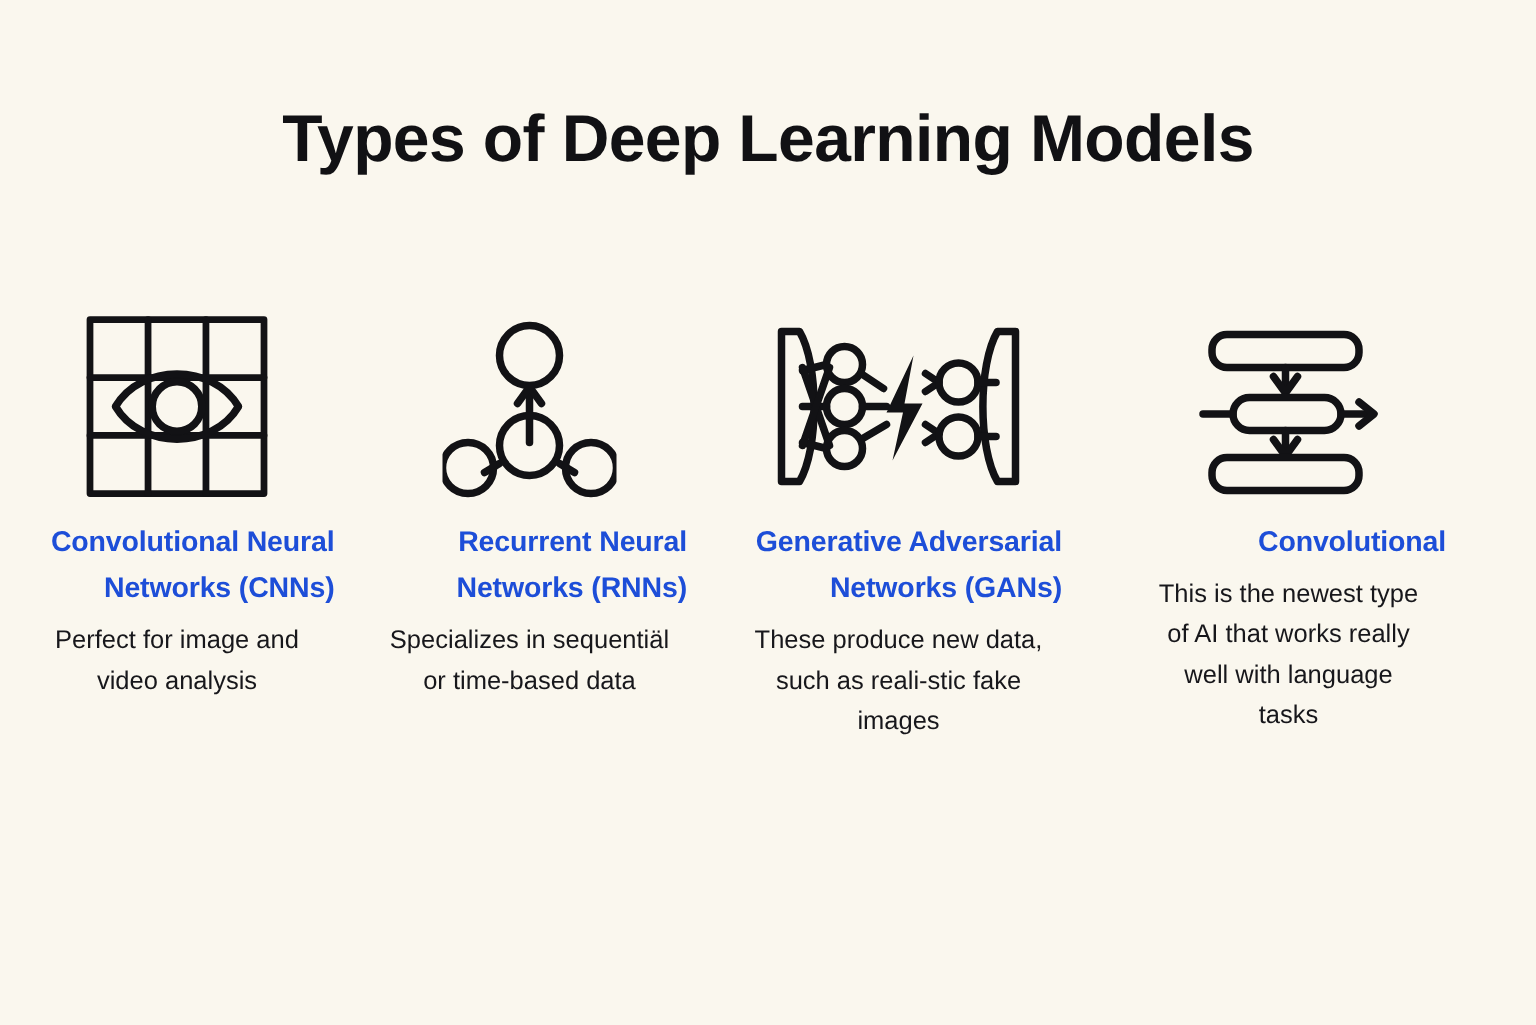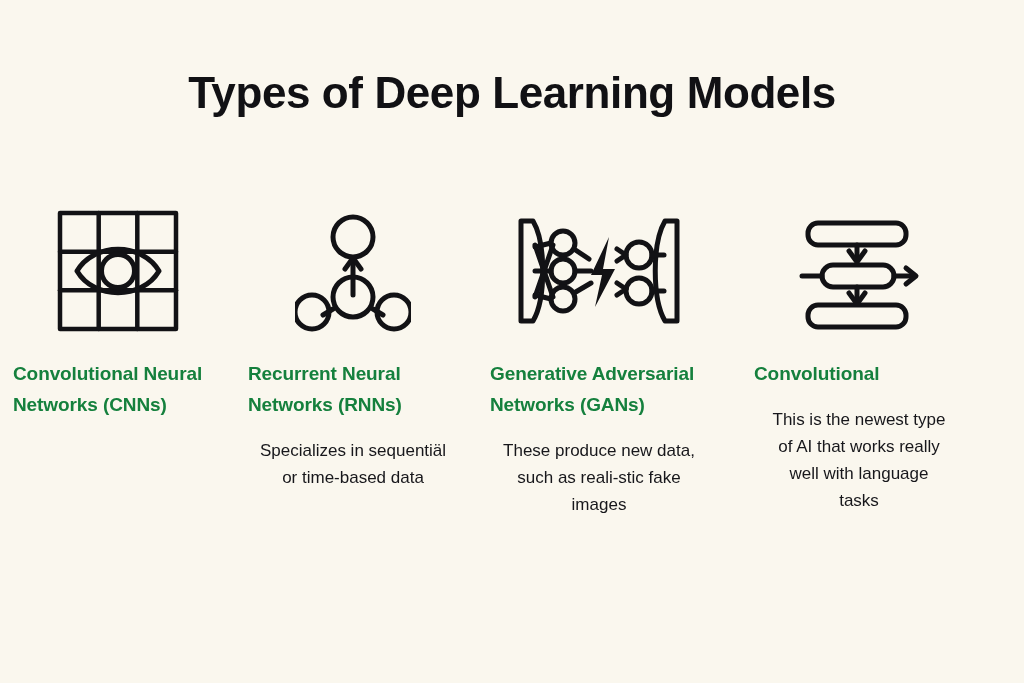--- a/index.html
+++ b/index.html
@@ -62,24 +62,24 @@
     height: 150px;
     display: flex;
     align-items: center;
     justify-content: center;
   }
 
   .heading {
     font-size: 19px;
     font-weight: bold;
     line-height: 31px;
-    text-align: left;
-    color: #15803d;
+    text-align: right;
+    color: #1d4ed8;
     letter-spacing: -0.1px;
-    margin: 12px;
+    margin: 0;
   }
   .col-cnn .heading { width: 210px; }
   .col-rnn .heading { width: 210px; }
   .col-gan .heading { width: 218px; }
   .col-tfm .heading { width: 210px; }
 
   .desc {
     font-size: 17px;
     font-weight: normal;
     line-height: 27px;
@@ -121,20 +121,21 @@
 
           <line class="stroke" x1="4" y1="42.7" x2="120" y2="42.7" stroke-width="4.5"></line>
           <line class="stroke" x1="4" y1="81.3" x2="120" y2="81.3" stroke-width="4.5"></line>
 
           <path class="stroke" d="M 21 62 C 38 33, 86 33, 103 62 C 86 91, 38 91, 21 62 Z" stroke-width="5"></path>
 
           <circle class="stroke" cx="62" cy="62" r="16.5" stroke-width="5"></circle>
         </svg>
       </div>
       <div class="heading">Convolutional Neural Networks (CNNs)</div>
+      <div class="desc">Perfect for image and video analysis</div>
     </div>
 
     <div class="col col-rnn">
       <div class="icon-box">
         <svg width="116" height="124" viewBox="0 0 116 124">
 
           <line class="stroke" x1="38" y1="100" x2="28" y2="106" stroke-width="5"></line>
           <line class="stroke" x1="78" y1="100" x2="88" y2="106" stroke-width="5"></line>
 
           <line class="stroke" x1="58" y1="86" x2="58" y2="50" stroke-width="5"></line>

